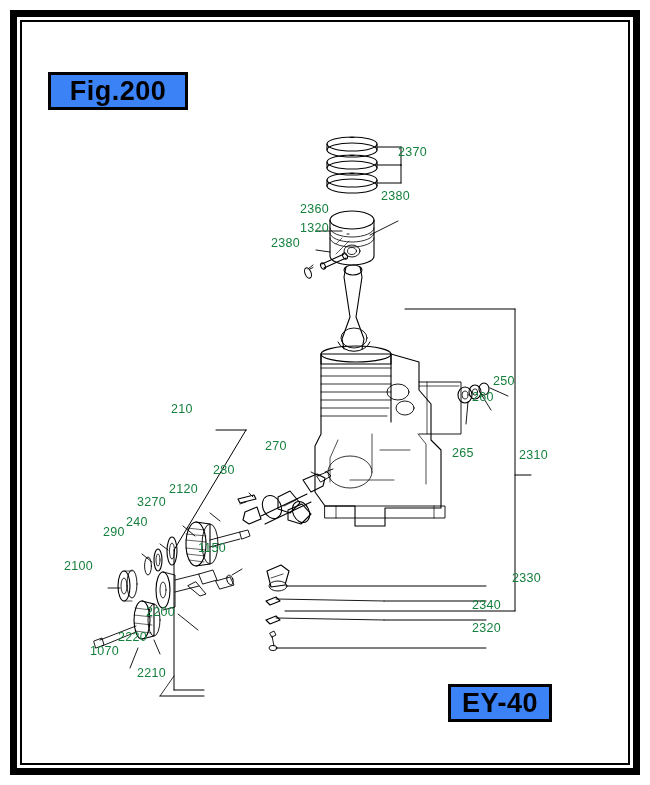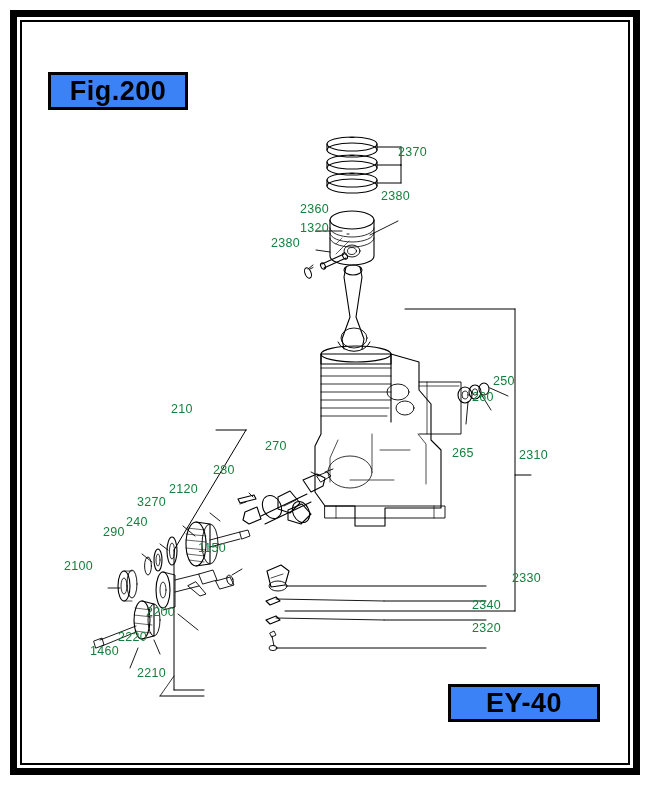--- a/index.html
+++ b/index.html
@@ -53,21 +53,21 @@
   #fig-title {
     left: 48px;
     top: 72px;
     width: 140px;
     height: 38px;
     font-size: 27px;
   }
   #model-title {
     left: 448px;
     top: 684px;
-    width: 152px;
+    width: 104px;
     height: 38px;
     font-size: 27px;
   }
   
   #diagram {
     position: absolute;
     left: 20px;
     top: 20px;
     width: 610px;
     height: 745px;
@@ -345,20 +345,20 @@
   <div class="lbl" style="left:265px; top:439px;">270</div>
   <div class="lbl" style="left:213px; top:463px;text-align:right;">280</div>
   <div class="lbl" style="left:169px; top:482px;">2120</div>
   <div class="lbl" style="left:137px; top:495px;">3270</div>
   <div class="lbl" style="left:126px; top:515px;">240</div>
   <div class="lbl" style="left:103px; top:525px;">290</div>
   <div class="lbl" style="left:198px; top:541px;">1150</div>
   <div class="lbl" style="left:64px; top:559px;">2100</div>
   <div class="lbl" style="left:146px; top:605px;">2200</div>
   <div class="lbl" style="left:118px; top:630px;">2220</div>
-  <div class="lbl" style="left:90px; top:644px;">1460</div>
+  <div class="lbl" style="left:90px; top:644px;">1070</div>
   <div class="lbl" style="left:137px; top:666px;">2210</div>
 
   <div class="lbl" style="left:472px; top:571px;margin-left:40px;">2330</div>
   <div class="lbl" style="left:472px; top:598px;">2340</div>
   <div class="lbl" style="left:472px; top:621px;">2320</div>
 
 </div>
 
 </body></html>

